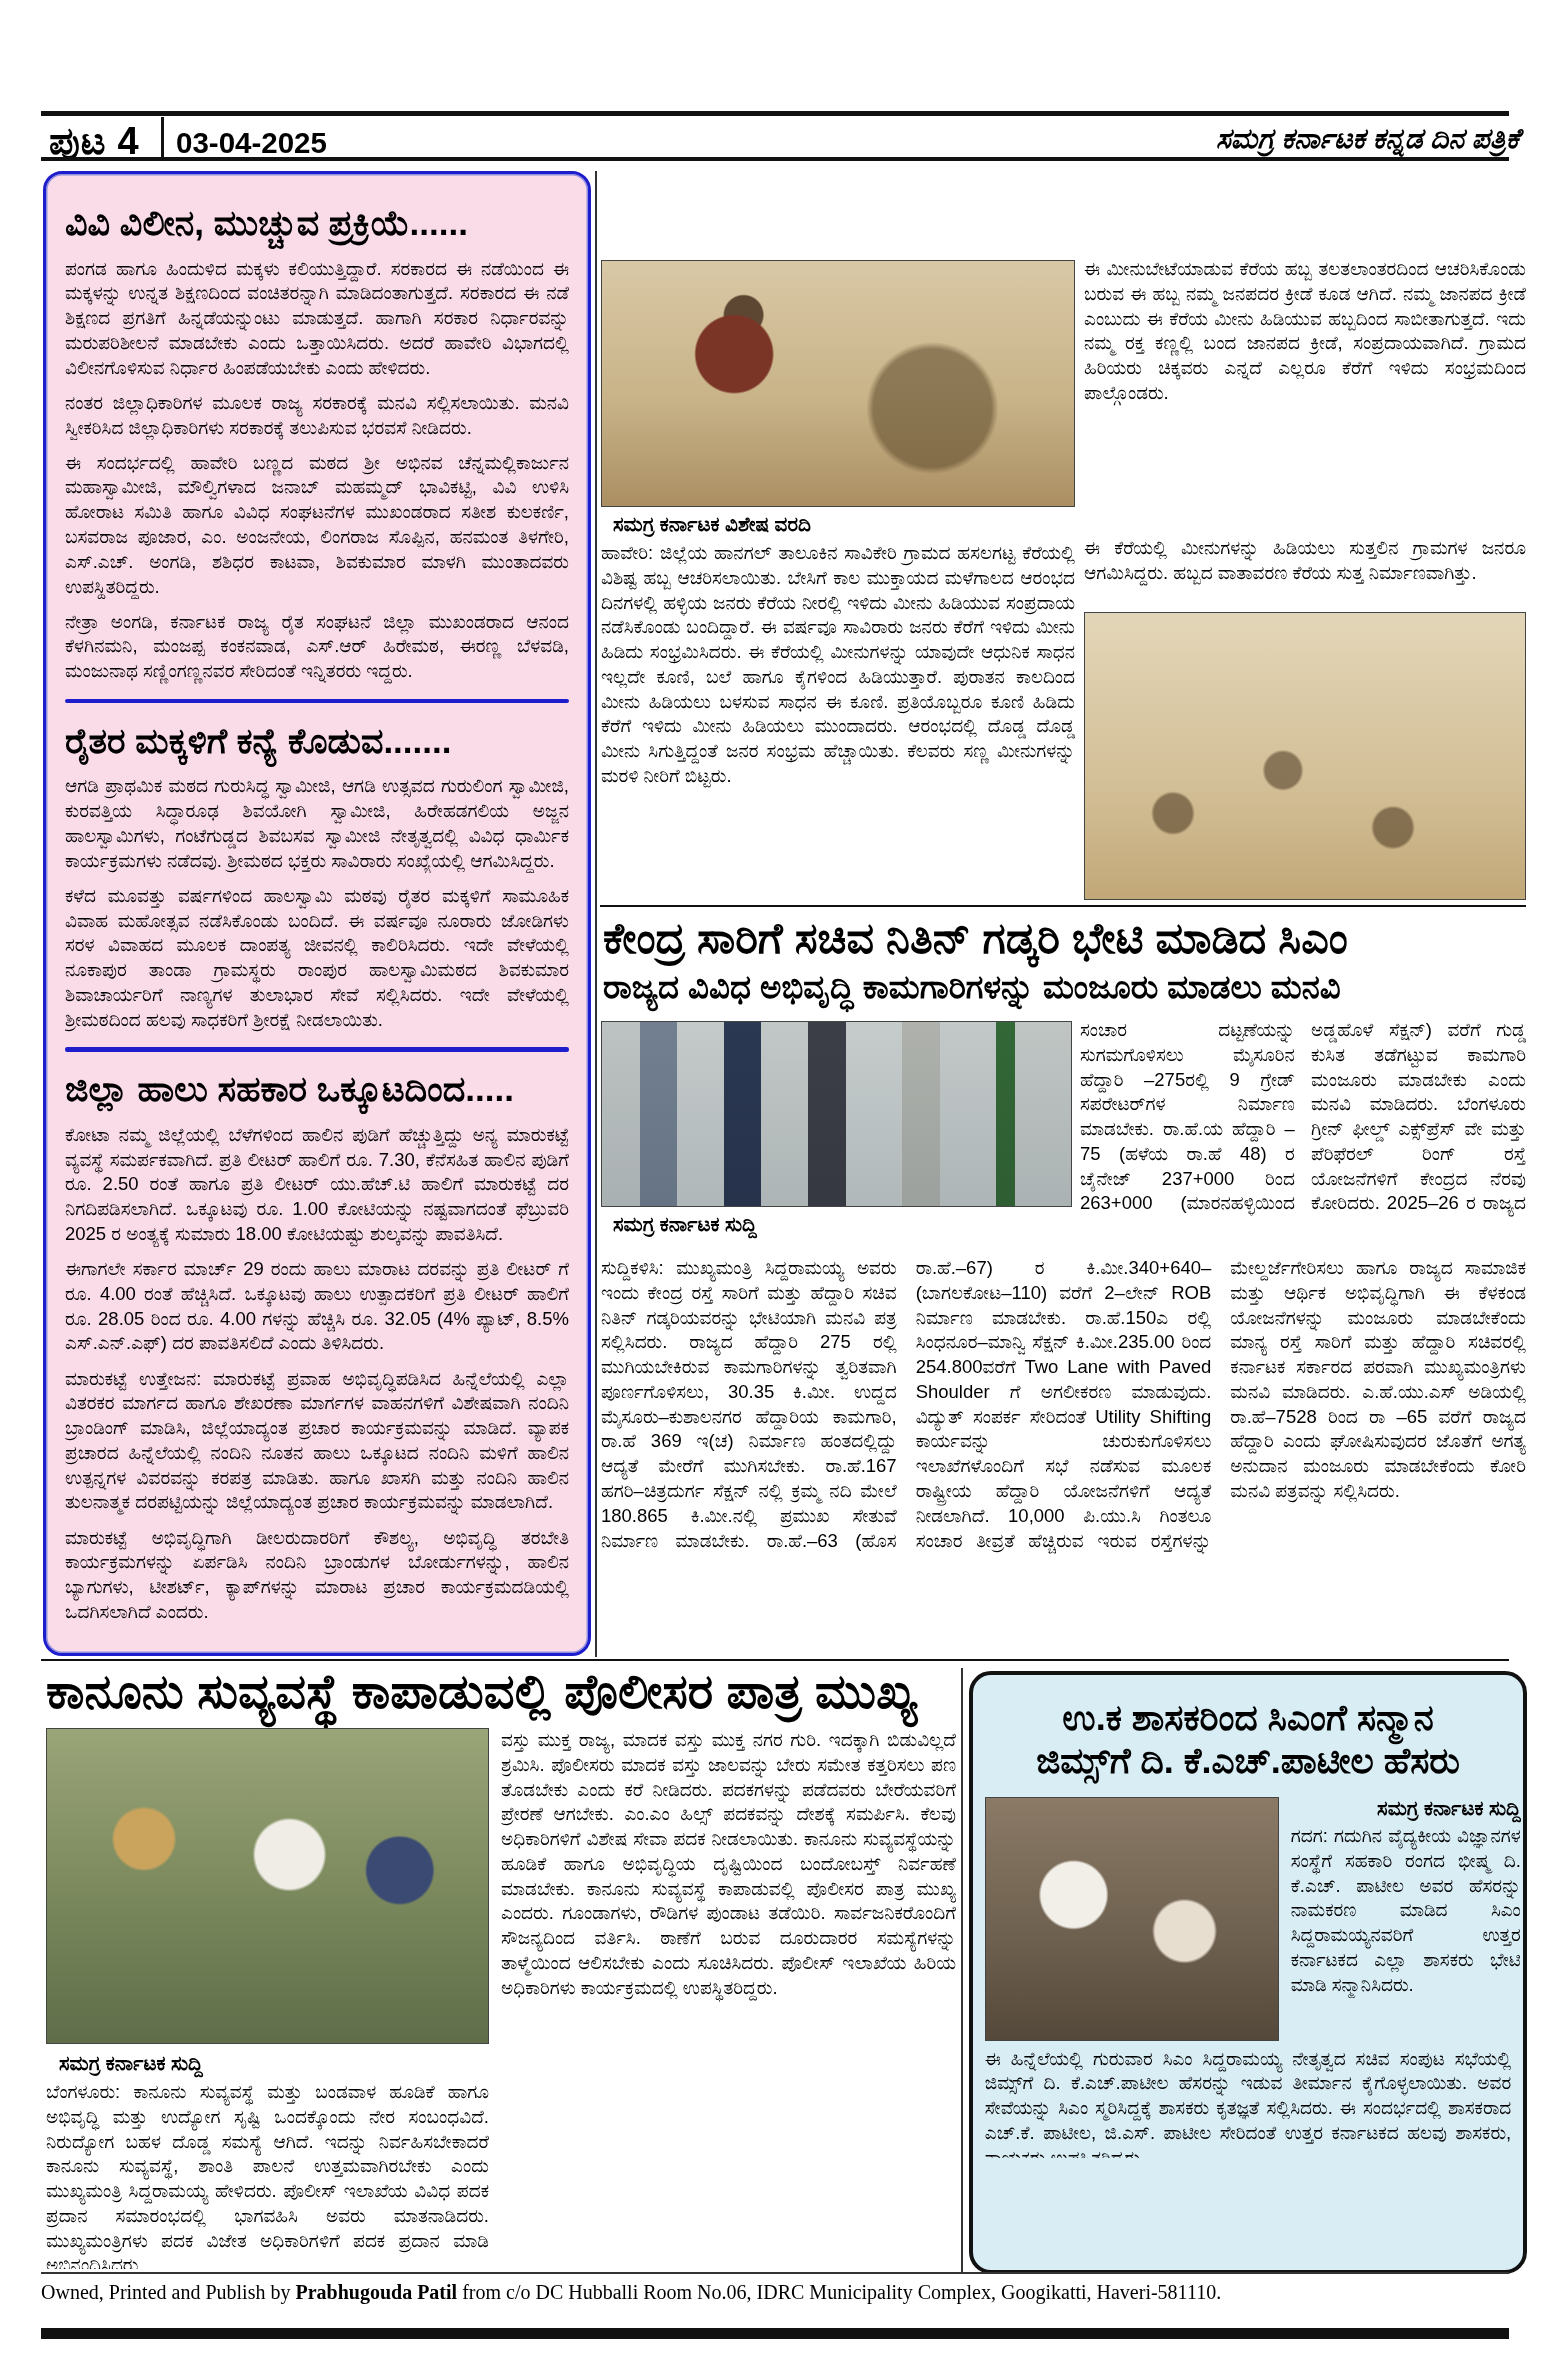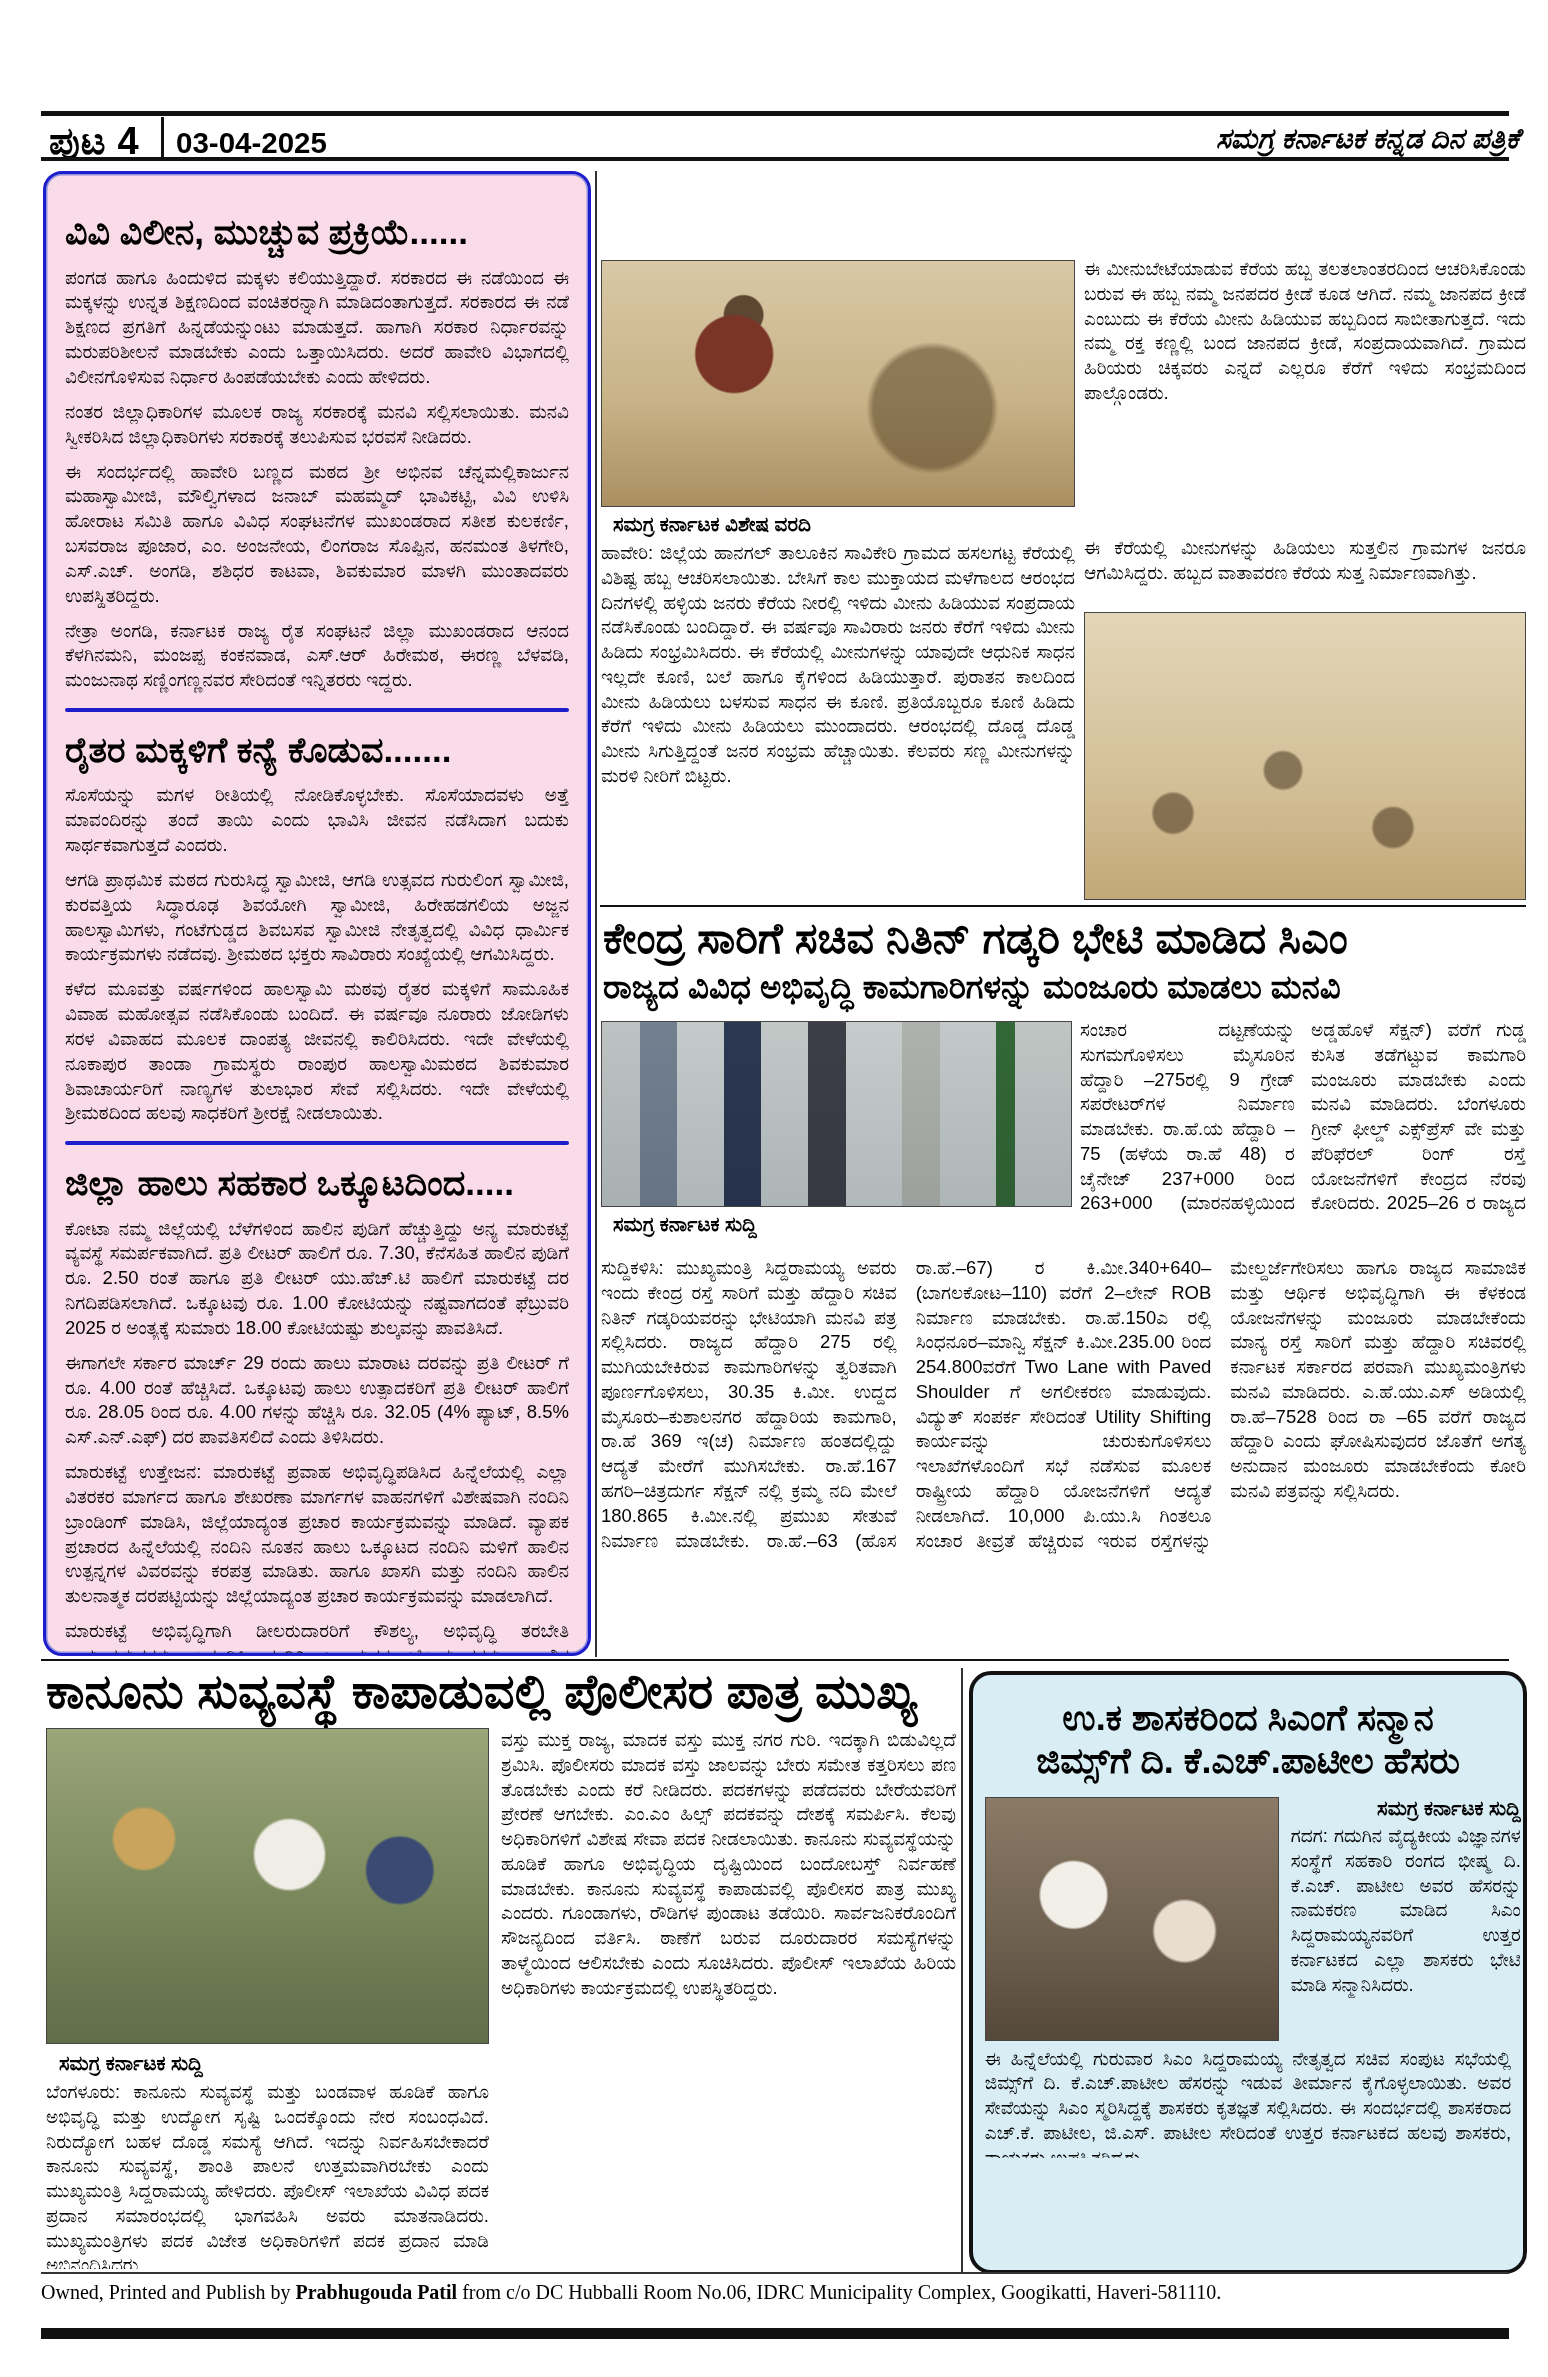--- a/index.html
+++ b/index.html
@@ -12,21 +12,21 @@
   .rule{background:#111;}
   .jtext{text-align:justify;overflow:hidden;line-height:1.34;word-break:break-word;}
   
   .hdr-left{font-weight:bold;font-size:38px;letter-spacing:0.7px;}
   .hdr-date{font-weight:bold;font-size:29.5px;}
   .hdr-mast{font-weight:bold;font-style:italic;font-size:28px;}
   
   .pinkbox{
     background:#fadbe8;border:3.7px solid #1d1dcc;border-radius:19px;
     box-shadow:0 0 0 1.5px #9090e0 inset;
-    padding:35px 19px;box-sizing:border-box;overflow:hidden;
+    padding:26px 19px;box-sizing:border-box;overflow:hidden;
   }
   .pink-title{font-weight:bold;font-size:35px;margin:3px 0 13.3px 0;line-height:1.15;}
   .pink-para{font-size:18.5px;margin:0 0 10.3px 0;}
   .blue-div{height:4.4px;background:#1d1dcc;border-radius:2.2px;margin:14.8px 0 17.7px 0;}
   
   .headline-xl{font-weight:bold;font-size:48px;line-height:1.05;letter-spacing:0.7px;}
   .headline-l{font-weight:bold;font-size:43px;line-height:1.05;}
   .subhead{font-weight:bold;font-size:32.5px;line-height:1.1;}
   .headline-m{font-weight:bold;font-size:48px;line-height:1.08;}
   .caption{font-weight:bold;font-size:20px;}
@@ -93,21 +93,20 @@
   <div class="abs rule" style="left:41px;top:157px;width:1468px;height:4.4px;"></div>
 
   <div class="abs pinkbox" style="left:43px;top:171px;width:548px;height:1485px;">
     <div class="pink-title">ವಿವಿ ವಿಲೀನ, ಮುಚ್ಚುವ ಪ್ರಕ್ರಿಯೆ......</div>
     <p class="pink-para jtext">ಪಂಗಡ ಹಾಗೂ ಹಿಂದುಳಿದ ಮಕ್ಕಳು ಕಲಿಯುತ್ತಿದ್ದಾರೆ. ಸರಕಾರದ ಈ ನಡೆಯಿಂದ ಈ ಮಕ್ಕಳನ್ನು ಉನ್ನತ ಶಿಕ್ಷಣದಿಂದ ವಂಚಿತರನ್ನಾಗಿ ಮಾಡಿದಂತಾಗುತ್ತದೆ. ಸರಕಾರದ ಈ ನಡೆ ಶಿಕ್ಷಣದ ಪ್ರಗತಿಗೆ ಹಿನ್ನಡೆಯನ್ನುಂಟು ಮಾಡುತ್ತದೆ. ಹಾಗಾಗಿ ಸರಕಾರ ನಿರ್ಧಾರವನ್ನು ಮರುಪರಿಶೀಲನೆ ಮಾಡಬೇಕು ಎಂದು ಒತ್ತಾಯಿಸಿದರು. ಅದರೆ ಹಾವೇರಿ ವಿಭಾಗದಲ್ಲಿ ವಿಲೀನಗೊಳಿಸುವ ನಿರ್ಧಾರ ಹಿಂಪಡೆಯಬೇಕು ಎಂದು ಹೇಳಿದರು.</p>
     <p class="pink-para jtext">ನಂತರ ಜಿಲ್ಲಾಧಿಕಾರಿಗಳ ಮೂಲಕ ರಾಜ್ಯ ಸರಕಾರಕ್ಕೆ ಮನವಿ ಸಲ್ಲಿಸಲಾಯಿತು. ಮನವಿ ಸ್ವೀಕರಿಸಿದ ಜಿಲ್ಲಾಧಿಕಾರಿಗಳು ಸರಕಾರಕ್ಕೆ ತಲುಪಿಸುವ ಭರವಸೆ ನೀಡಿದರು.</p>
     <p class="pink-para jtext">ಈ ಸಂದರ್ಭದಲ್ಲಿ ಹಾವೇರಿ ಬಣ್ಣದ ಮಠದ ಶ್ರೀ ಅಭಿನವ ಚೆನ್ನಮಲ್ಲಿಕಾರ್ಜುನ ಮಹಾಸ್ವಾಮೀಜಿ, ಮೌಲ್ವಿಗಳಾದ ಜನಾಬ್ ಮಹಮ್ಮದ್ ಭಾವಿಕಟ್ಟಿ, ವಿವಿ ಉಳಿಸಿ ಹೋರಾಟ ಸಮಿತಿ ಹಾಗೂ ವಿವಿಧ ಸಂಘಟನೆಗಳ ಮುಖಂಡರಾದ ಸತೀಶ ಕುಲಕರ್ಣಿ, ಬಸವರಾಜ ಪೂಜಾರ, ಎಂ. ಅಂಜನೇಯ, ಲಿಂಗರಾಜ ಸೊಪ್ಪಿನ, ಹನಮಂತ ತಿಳಗೇರಿ, ಎಸ್.ಎಚ್. ಅಂಗಡಿ, ಶಶಿಧರ ಕಾಟವಾ, ಶಿವಕುಮಾರ ಮಾಳಗಿ ಮುಂತಾದವರು ಉಪಸ್ಥಿತರಿದ್ದರು.</p>
     <p class="pink-para jtext">ನೇತ್ರಾ ಅಂಗಡಿ, ಕರ್ನಾಟಕ ರಾಜ್ಯ ರೈತ ಸಂಘಟನೆ ಜಿಲ್ಲಾ ಮುಖಂಡರಾದ ಆನಂದ ಕೆಳಗಿನಮನಿ, ಮಂಜಪ್ಪ ಕಂಕನವಾಡ, ಎಸ್.ಆರ್ ಹಿರೇಮಠ, ಈರಣ್ಣ ಬೆಳವಡಿ, ಮಂಜುನಾಥ ಸಣ್ಣಿಂಗಣ್ಣನವರ ಸೇರಿದಂತೆ ಇನ್ನಿತರರು ಇದ್ದರು.</p>
     <div class="blue-div"></div>
     <div class="pink-title">ರೈತರ ಮಕ್ಕಳಿಗೆ ಕನ್ಯೆ ಕೊಡುವ.......</div>
-    <p class="pink-para jtext">ಸೊಸೆಯನ್ನು ಮಗಳ ರೀತಿಯಲ್ಲಿ ನೋಡಿಕೊಳ್ಳಬೇಕು. ಸೊಸೆಯಾದವಳು ಅತ್ತೆ ಮಾವಂದಿರನ್ನು ತಂದೆ ತಾಯಿ ಎಂದು ಭಾವಿಸಿ ಜೀವನ ನಡೆಸಿದಾಗ ಬದುಕು ಸಾರ್ಥಕವಾಗುತ್ತದೆ ಎಂದರು.</p>
     <p class="pink-para jtext">ಆಗಡಿ ಪ್ರಾಥಮಿಕ ಮಠದ ಗುರುಸಿದ್ಧ ಸ್ವಾಮೀಜಿ, ಆಗಡಿ ಉತ್ಸವದ ಗುರುಲಿಂಗ ಸ್ವಾಮೀಜಿ, ಕುರವತ್ತಿಯ ಸಿದ್ಧಾರೂಢ ಶಿವಯೋಗಿ ಸ್ವಾಮೀಜಿ, ಹಿರೇಹಡಗಲಿಯ ಅಜ್ಜನ ಹಾಲಸ್ವಾಮಿಗಳು, ಗಂಟೆಗುಡ್ಡದ ಶಿವಬಸವ ಸ್ವಾಮೀಜಿ ನೇತೃತ್ವದಲ್ಲಿ ವಿವಿಧ ಧಾರ್ಮಿಕ ಕಾರ್ಯಕ್ರಮಗಳು ನಡೆದವು. ಶ್ರೀಮಠದ ಭಕ್ತರು ಸಾವಿರಾರು ಸಂಖ್ಯೆಯಲ್ಲಿ ಆಗಮಿಸಿದ್ದರು.</p>
     <p class="pink-para jtext">ಕಳೆದ ಮೂವತ್ತು ವರ್ಷಗಳಿಂದ ಹಾಲಸ್ವಾಮಿ ಮಠವು ರೈತರ ಮಕ್ಕಳಿಗೆ ಸಾಮೂಹಿಕ ವಿವಾಹ ಮಹೋತ್ಸವ ನಡೆಸಿಕೊಂಡು ಬಂದಿದೆ. ಈ ವರ್ಷವೂ ನೂರಾರು ಜೋಡಿಗಳು ಸರಳ ವಿವಾಹದ ಮೂಲಕ ದಾಂಪತ್ಯ ಜೀವನಲ್ಲಿ ಕಾಲಿರಿಸಿದರು. ಇದೇ ವೇಳೆಯಲ್ಲಿ ನೂಕಾಪುರ ತಾಂಡಾ ಗ್ರಾಮಸ್ಥರು ರಾಂಪುರ ಹಾಲಸ್ವಾಮಿಮಠದ ಶಿವಕುಮಾರ ಶಿವಾಚಾರ್ಯರಿಗೆ ನಾಣ್ಯಗಳ ತುಲಾಭಾರ ಸೇವೆ ಸಲ್ಲಿಸಿದರು. ಇದೇ ವೇಳೆಯಲ್ಲಿ ಶ್ರೀಮಠದಿಂದ ಹಲವು ಸಾಧಕರಿಗೆ ಶ್ರೀರಕ್ಷೆ ನೀಡಲಾಯಿತು.</p>
     <div class="blue-div"></div>
     <div class="pink-title">ಜಿಲ್ಲಾ ಹಾಲು ಸಹಕಾರ ಒಕ್ಕೂಟದಿಂದ.....</div>
     <p class="pink-para jtext">ಕೋಟಾ ನಮ್ಮ ಜಿಲ್ಲೆಯಲ್ಲಿ ಬೆಳೆಗಳಿಂದ ಹಾಲಿನ ಪುಡಿಗೆ ಹೆಚ್ಚುತ್ತಿದ್ದು ಅನ್ಯ ಮಾರುಕಟ್ಟೆ ವ್ಯವಸ್ಥೆ ಸಮರ್ಪಕವಾಗಿದೆ. ಪ್ರತಿ ಲೀಟರ್ ಹಾಲಿಗೆ ರೂ. 7.30, ಕೆನೆಸಹಿತ ಹಾಲಿನ ಪುಡಿಗೆ ರೂ. 2.50 ರಂತೆ ಹಾಗೂ ಪ್ರತಿ ಲೀಟರ್ ಯು.ಹೆಚ್.ಟಿ ಹಾಲಿಗೆ ಮಾರುಕಟ್ಟೆ ದರ ನಿಗದಿಪಡಿಸಲಾಗಿದೆ. ಒಕ್ಕೂಟವು ರೂ. 1.00 ಕೋಟಿಯನ್ನು ನಷ್ಟವಾಗದಂತೆ ಫೆಬ್ರುವರಿ 2025 ರ ಅಂತ್ಯಕ್ಕೆ ಸುಮಾರು 18.00 ಕೋಟಿಯಷ್ಟು ಶುಲ್ಕವನ್ನು ಪಾವತಿಸಿದೆ.</p>
     <p class="pink-para jtext">ಈಗಾಗಲೇ ಸರ್ಕಾರ ಮಾರ್ಚ್ 29 ರಂದು ಹಾಲು ಮಾರಾಟ ದರವನ್ನು ಪ್ರತಿ ಲೀಟರ್ ಗೆ ರೂ. 4.00 ರಂತೆ ಹೆಚ್ಚಿಸಿದೆ. ಒಕ್ಕೂಟವು ಹಾಲು ಉತ್ಪಾದಕರಿಗೆ ಪ್ರತಿ ಲೀಟರ್ ಹಾಲಿಗೆ ರೂ. 28.05 ರಿಂದ ರೂ. 4.00 ಗಳನ್ನು ಹೆಚ್ಚಿಸಿ ರೂ. 32.05 (4% ಪ್ಯಾಟ್, 8.5% ಎಸ್.ಎನ್.ಎಫ್) ದರ ಪಾವತಿಸಲಿದೆ ಎಂದು ತಿಳಿಸಿದರು.</p>
     <p class="pink-para jtext">ಮಾರುಕಟ್ಟೆ ಉತ್ತೇಜನ: ಮಾರುಕಟ್ಟೆ ಪ್ರವಾಹ ಅಭಿವೃದ್ಧಿಪಡಿಸಿದ ಹಿನ್ನೆಲೆಯಲ್ಲಿ ಎಲ್ಲಾ ವಿತರಕರ ಮಾರ್ಗದ ಹಾಗೂ ಶೇಖರಣಾ ಮಾರ್ಗಗಳ ವಾಹನಗಳಿಗೆ ವಿಶೇಷವಾಗಿ ನಂದಿನಿ ಬ್ರಾಂಡಿಂಗ್ ಮಾಡಿಸಿ, ಜಿಲ್ಲೆಯಾದ್ಯಂತ ಪ್ರಚಾರ ಕಾರ್ಯಕ್ರಮವನ್ನು ಮಾಡಿದೆ. ವ್ಯಾಪಕ ಪ್ರಚಾರದ ಹಿನ್ನೆಲೆಯಲ್ಲಿ ನಂದಿನಿ ನೂತನ ಹಾಲು ಒಕ್ಕೂಟದ ನಂದಿನಿ ಮಳಿಗೆ ಹಾಲಿನ ಉತ್ಪನ್ನಗಳ ವಿವರವನ್ನು ಕರಪತ್ರ ಮಾಡಿತು. ಹಾಗೂ ಖಾಸಗಿ ಮತ್ತು ನಂದಿನಿ ಹಾಲಿನ ತುಲನಾತ್ಮಕ ದರಪಟ್ಟಿಯನ್ನು ಜಿಲ್ಲೆಯಾದ್ಯಂತ ಪ್ರಚಾರ ಕಾರ್ಯಕ್ರಮವನ್ನು ಮಾಡಲಾಗಿದೆ.</p>
     <p class="pink-para jtext">ಮಾರುಕಟ್ಟೆ ಅಭಿವೃದ್ಧಿಗಾಗಿ ಡೀಲರುದಾರರಿಗೆ ಕೌಶಲ್ಯ, ಅಭಿವೃದ್ಧಿ ತರಬೇತಿ ಕಾರ್ಯಕ್ರಮಗಳನ್ನು ಏರ್ಪಡಿಸಿ ನಂದಿನಿ ಬ್ರಾಂಡುಗಳ ಬೋರ್ಡುಗಳನ್ನು, ಹಾಲಿನ ಬ್ಯಾಗುಗಳು, ಟೀಶರ್ಟ್, ಕ್ಯಾಪ್‌ಗಳನ್ನು ಮಾರಾಟ ಪ್ರಚಾರ ಕಾರ್ಯಕ್ರಮದಡಿಯಲ್ಲಿ ಒದಗಿಸಲಾಗಿದೆ ಎಂದರು.</p>
   </div>
 

